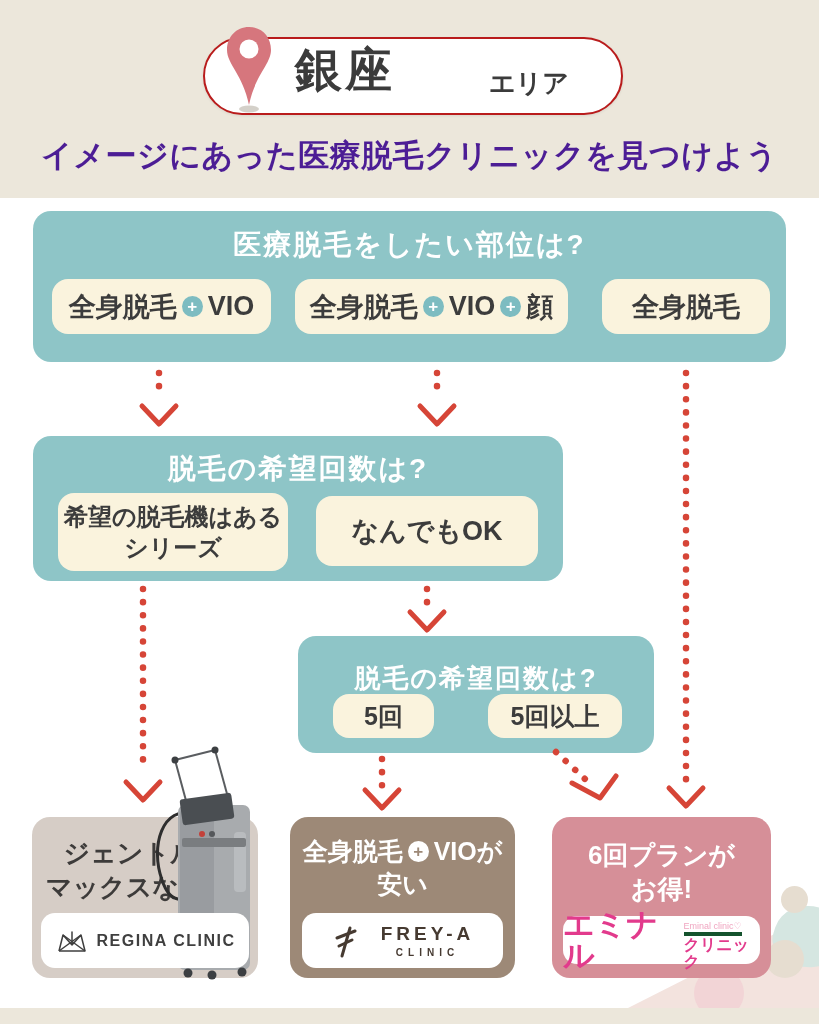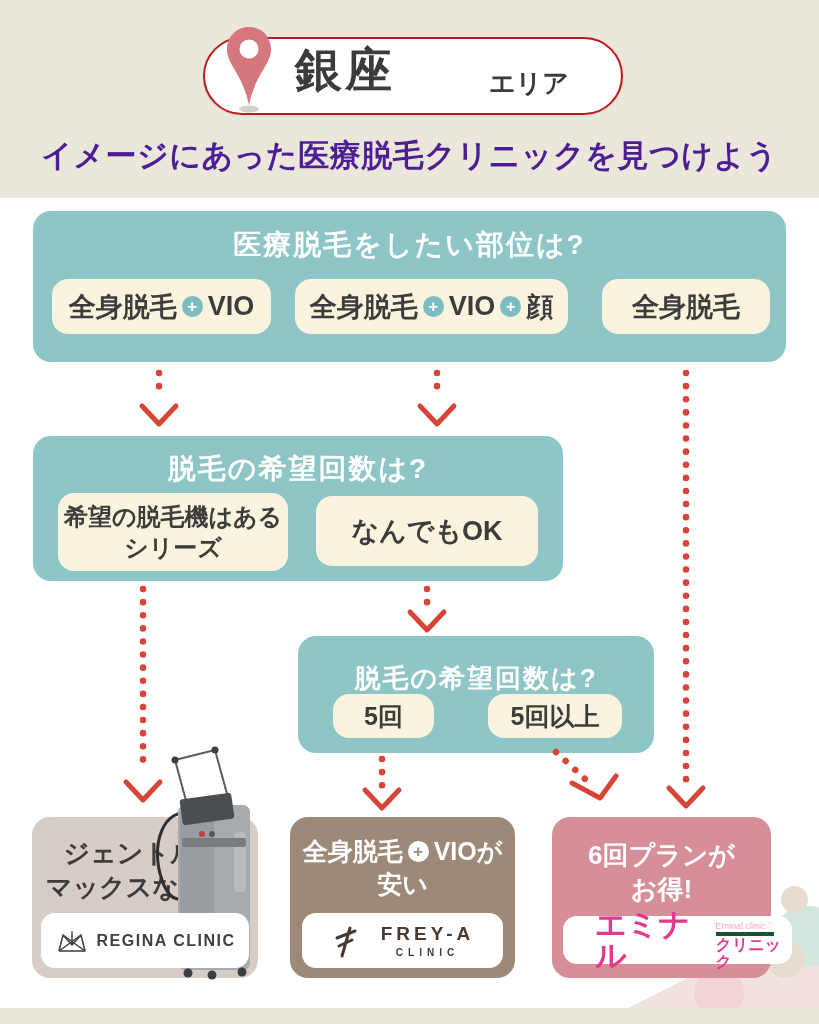--- a/index.html
+++ b/index.html
@@ -63,21 +63,21 @@
   .card-eminal{left:552px;width:219px;background:#d68f98;}
   .card .ctext{text-align:center;font-weight:800;line-height:1.3;}
   .card-regina .ctext{margin-top:20px;width:196px;font-size:26px;color:#3d3b3a;}
   .card-freya .ctext{margin-top:18px;font-size:25px;color:#fff;}
   .card-eminal .ctext{margin-top:22px;font-size:26px;color:#fff;}
   .cline{display:flex;align-items:center;justify-content:center;}
   .pill{position:absolute;background:#fff;border-radius:14px;display:flex;align-items:center;
         justify-content:center;z-index:5;}
   .pill-regina{left:9px;top:96px;width:208px;height:55px;gap:8px;}
   .pill-freya{left:12px;top:96px;width:201px;height:55px;gap:24px;}
-  .pill-eminal{left:11px;top:99px;width:197px;height:48px;padding-left:32px;}
+  .pill-eminal{left:11px;top:99px;width:197px;height:48px;}
   .regina-name{font-size:16px;letter-spacing:1.5px;color:#3f3f3f;font-weight:600;}
   .freya-name{font-size:19px;letter-spacing:4px;color:#463a31;font-weight:700;text-align:center;line-height:1;}
   .freya-sub{font-size:10px;letter-spacing:5px;color:#463a31;font-weight:600;margin-top:4px;}
   .eminal-wrap{display:flex;align-items:flex-end;}
   .eminal-main{font-size:31px;font-weight:800;color:#e23a8c;line-height:1;}
   .eminal-col{display:flex;flex-direction:column;align-items:flex-start;margin-left:2px;}
   .eminal-small{font-size:9px;color:#f0a6c1;border-bottom:4px solid #14532d;line-height:1.2;}
   .eminal-sub{font-size:16px;font-weight:700;color:#e23a8c;line-height:1.1;}
 
   .machine{position:absolute;left:150px;top:742px;z-index:3;}

